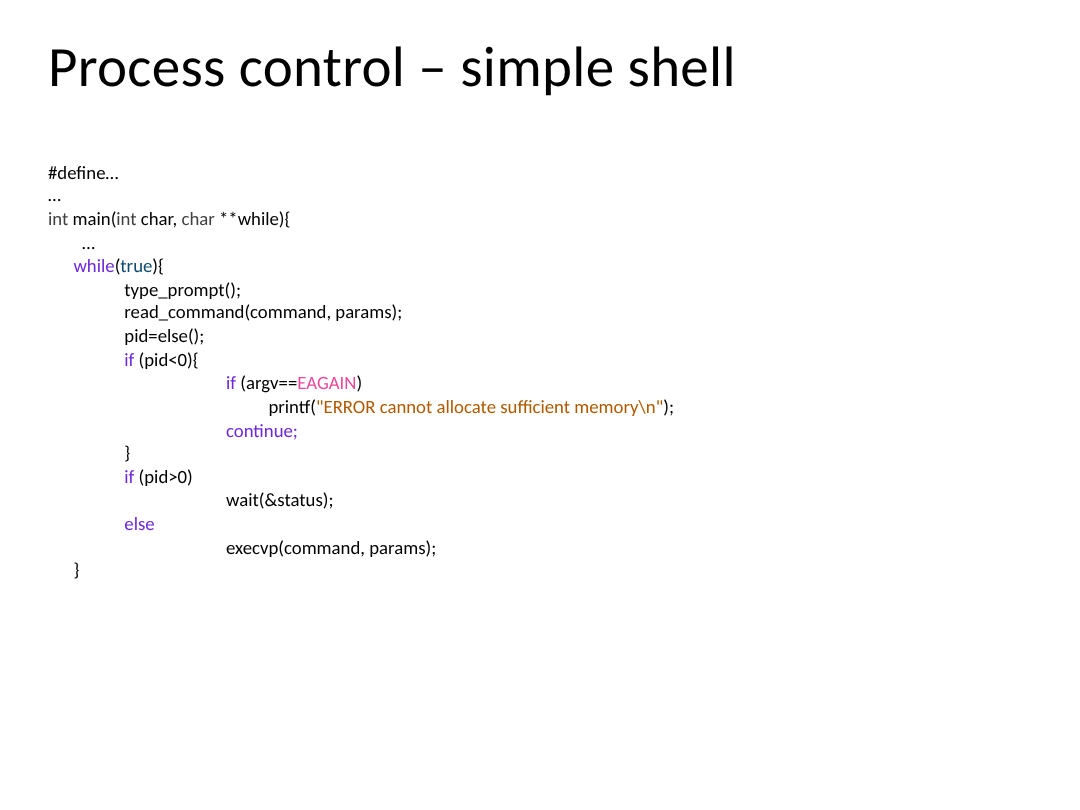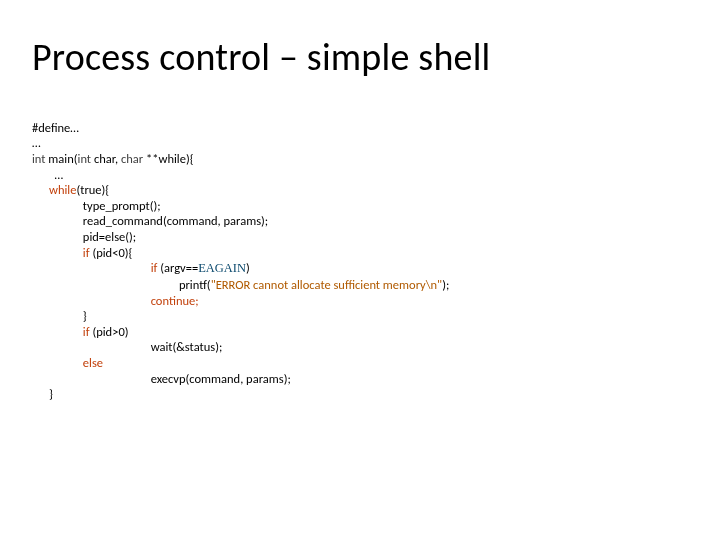--- a/index.html
+++ b/index.html
@@ -11,33 +11,33 @@
     font-family: Calibri, "Segoe UI", Arial, sans-serif;
     color: #000;
   }
   .slide {
     box-sizing: border-box;
     padding: 18px 32px 0 32px;
   }
   .title {
     font-size: 38px;
     font-weight: 400;
-    margin: 16px 0 24px 0;
+    margin: 4px 0 24px 0;
     letter-spacing: 0.2px;
   }
   .code {
     font-size: 12.5px;
     line-height: 1.25;
     white-space: pre;
     font-family: Calibri, "Segoe UI", Arial, sans-serif;
   }
   .kw-type    { color: #404040; }  
-  .kw-ctrl    { color: #c2410c; }  
-  .kw-bool    { color: #000000; }  
-  .macro      { color: #0c4a6e; font-family: Liberation Serif, serif; }  
+  .kw-ctrl    { color: #6d28d9; }  
+  .kw-bool    { color: #0c4a6e; }  
+  .macro      { color: #ec4899; }  
   .str        { color: #b05a00; }  
 </style>
 </head>
 <body>
 
 <div class="slide">
 
   <h1 class="title">Process control – simple shell</h1>
 
   <div class="code">

